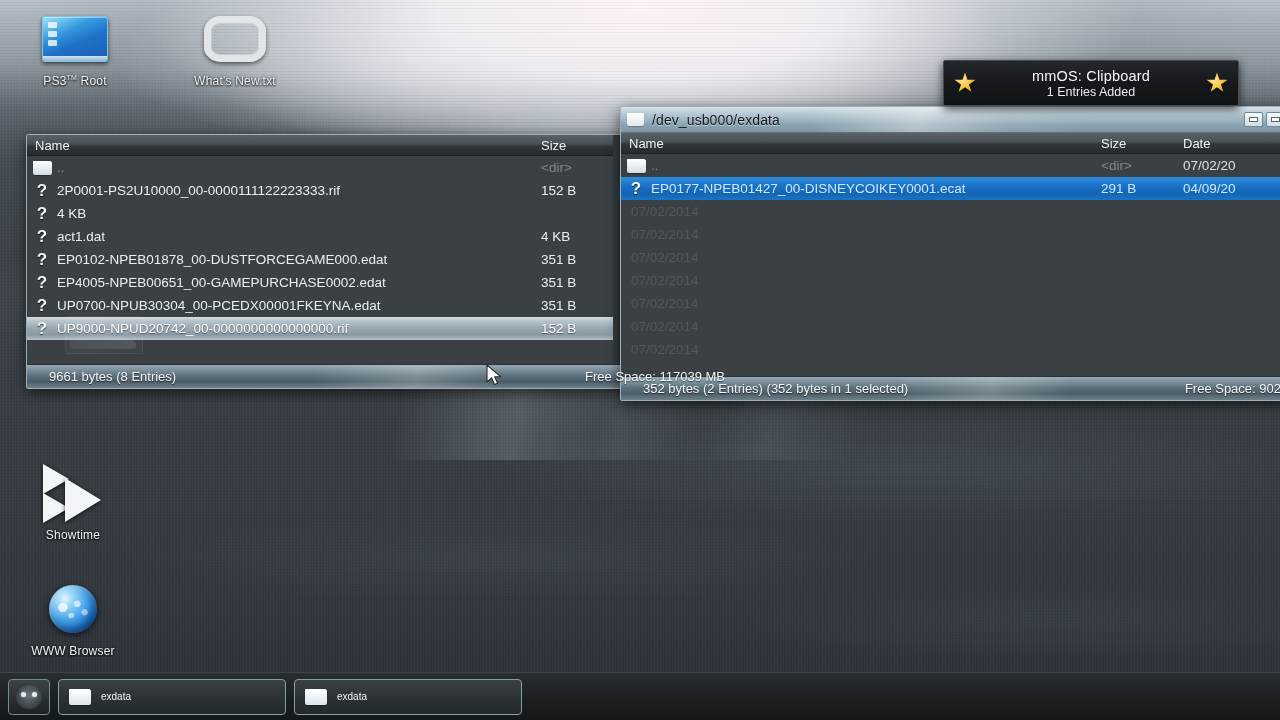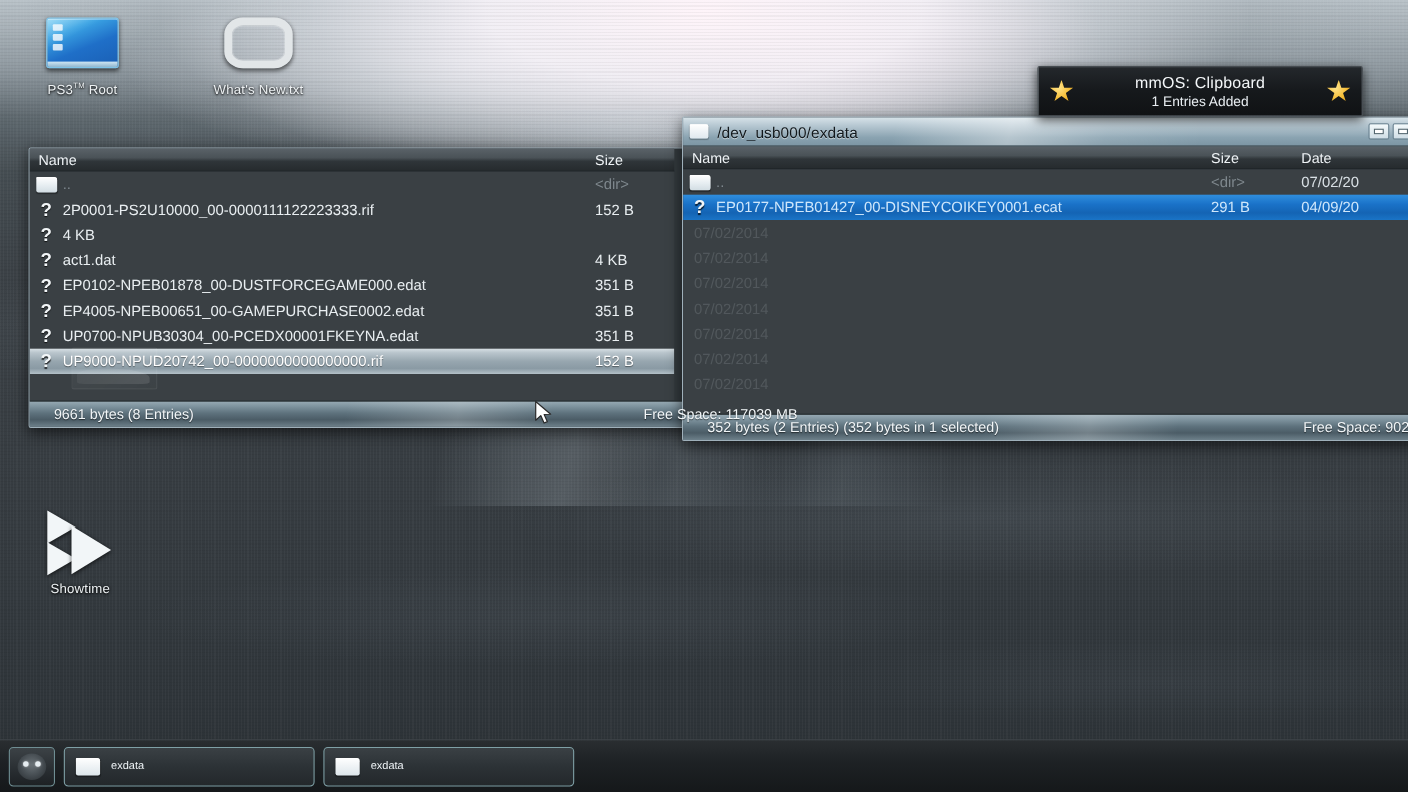--- a/index.html
+++ b/index.html
@@ -337,20 +337,26 @@
     <div class="glyph">
       <div class="ico-showtime">
           <div class="tri t1"></div>
           <div class="tri t2"></div>
           <div class="tri t3"></div>
         </div>
     </div>
     <div class="cap">Showtime</div>
   </div>
 
+  <div class="dicon" style="left:13px; top:578px;">
+    <div class="glyph">
+        <div class="ico-globe"></div>
+      </div>
+    <div class="cap">WWW Browser</div>
+  </div>
 
   <div class="fm" id="win-left">
     <div class="fm-frame">
       <div class="fm-body">
         <div class="fm-head">
           <div class="hname">Name</div>
           <div class="hsize">Size</div>
         </div>
         <div class="fm-list">
           <div class="row dim">

